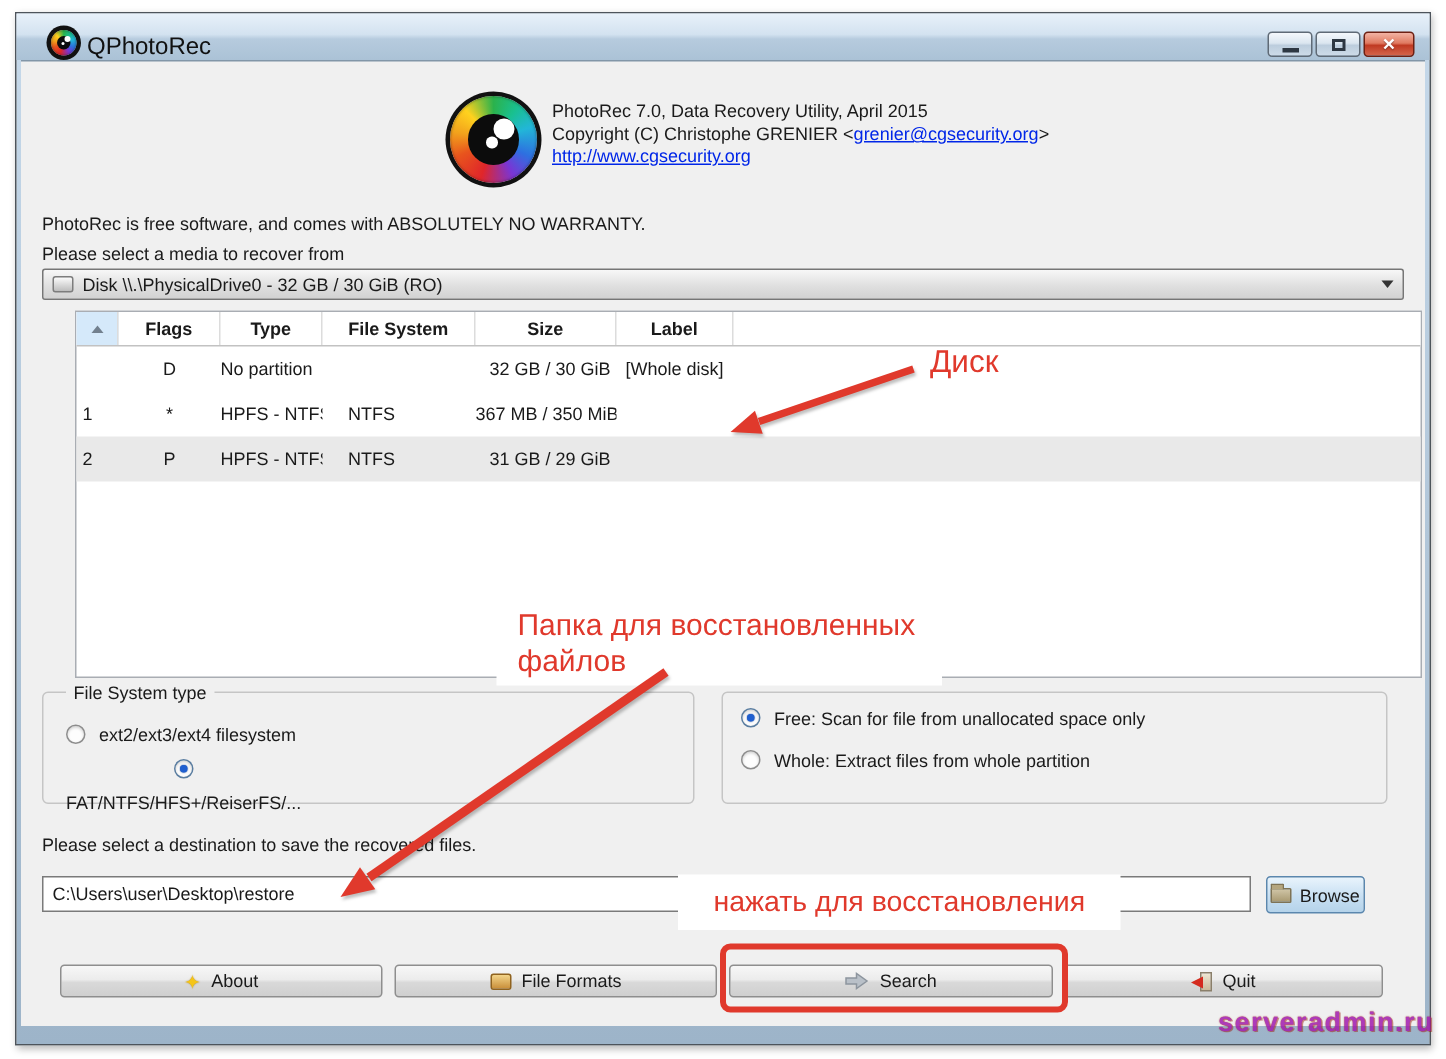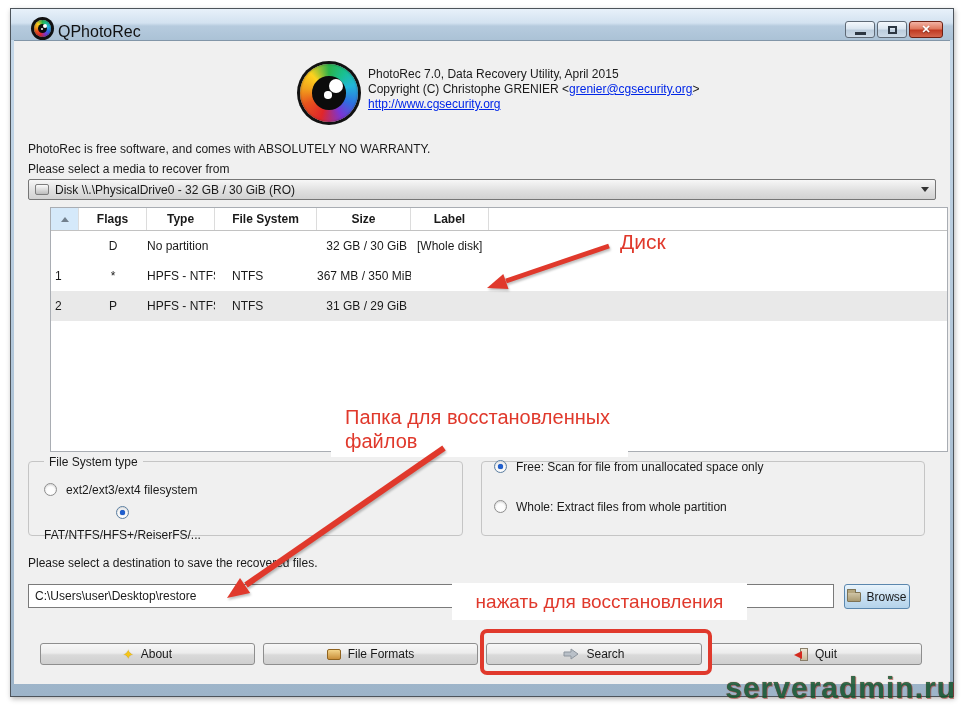--- a/index.html
+++ b/index.html
@@ -172,22 +172,22 @@
     left:452px; top:583px; width:295px; height:37px; background:#fff;
     font-size:19px; display:flex; align-items:center; justify-content:center;
   }
   .search-rect {
     left:480px; top:629px; width:232px; height:46px;
     border:4px solid #e0392c; border-radius:7px; pointer-events:none;
   }
   .arrow-svg { left:0; top:0; width:964px; height:706px; pointer-events:none;
     filter:drop-shadow(1px 2px 1px rgba(0,0,0,.25)); }
   .watermark {
-    right:8px; top:671px; font-size:30px; font-weight:bold; letter-spacing:1px;
-    color:#14532d; text-shadow:0 0 1px #9e2218, 1px 1px 0 rgba(158,34,24,.55);
+    right:8px; top:671px; font-size:18px; font-weight:bold; letter-spacing:1px;
+    color:#a21caf; text-shadow:0 0 1px #9e2218, 1px 1px 0 rgba(158,34,24,.55);
     opacity:.85;
   }
 </style>
 </head>
 <body>
 
 <div id="page">
 
   <div class="abs window"></div>
   <div class="abs titlebar">
@@ -266,21 +266,21 @@
   <div class="abs radio-row" style="left:44px;top:482px;">
     <span class="radio"></span>
     <span>ext2/ext3/ext4 filesystem</span>
   </div>
   <div class="abs radio-row" style="left:44px;top:506px;flex-direction:column;">
     <span class="radio checked"></span>
     <span>FAT/NTFS/HFS+/ReiserFS/...</span>
   </div>
 
   <div class="abs groupbox gb-right"></div>
-  <div class="abs radio-row" style="left:494px;top:459px;">
+  <div class="abs radio-row" style="left:494px;top:471px;">
     <span class="radio checked"></span>
     <span>Free: Scan for file from unallocated space only</span>
   </div>
   <div class="abs radio-row" style="left:494px;top:499px;">
     <span class="radio"></span>
     <span>Whole: Extract files from whole partition</span>
   </div>
 
   <div class="abs" style="left:28px;top:556px;">Please select a destination to save the recovered files.</div>
   <input class="abs dest-input" type="text" value="C:\Users\user\Desktop\restore" style="">

